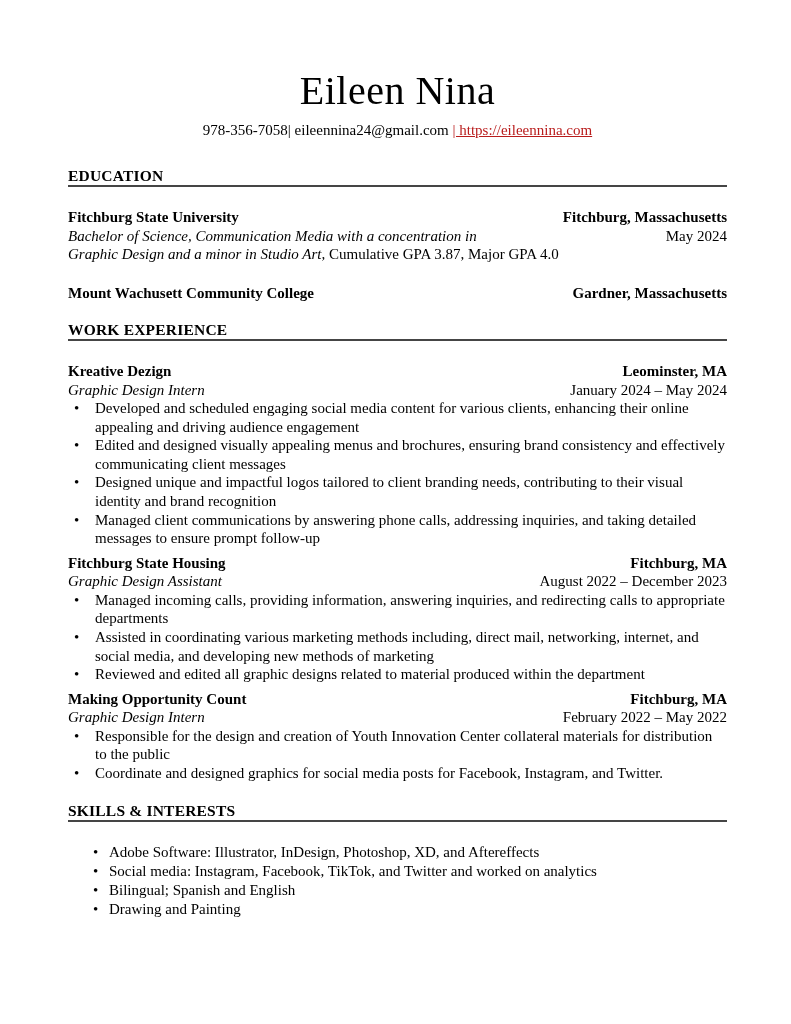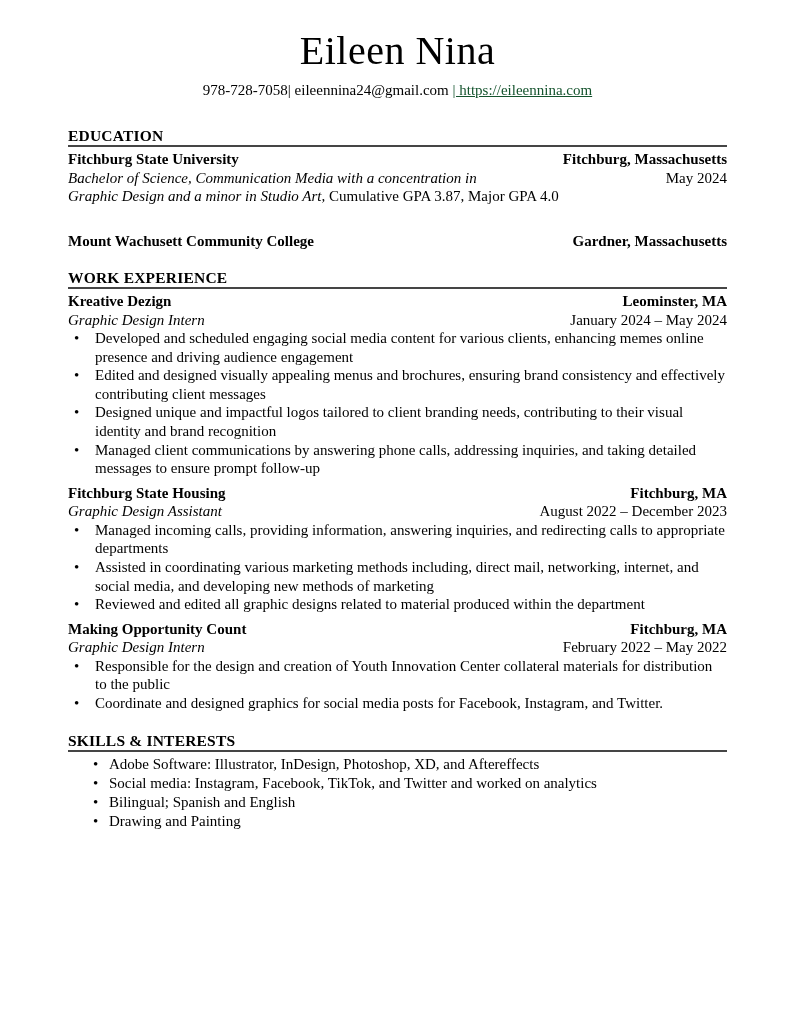--- a/index.html
+++ b/index.html
@@ -3,69 +3,69 @@
 <meta charset="utf-8">
 <style>
   * { box-sizing: border-box; }
   html, body { margin: 0; padding: 0; background: #ffffff; }
   .page {
     width: 791px;
     height: 1024px;
     background: #ffffff;
     color: #000000;
     font-family: "Liberation Serif", "DejaVu Serif", serif;
-    padding: 28px 64px 0 68px;
+    padding: 68px 64px 0 68px;
     overflow: hidden;
   }
   
   .resume-name {
     font-size: 40px;
     font-weight: 400;
     text-align: center;
     margin: 0 0 7px 0;
     line-height: 46px;
     letter-spacing: 0.5px;
   }
   .contact-line {
     font-size: 15px;
     text-align: center;
     margin: 0 0 27px 0;
     line-height: 19px;
   }
   .contact-line a {
-    color: #14532d;
+    color: #b91c1c;
     text-decoration: underline;
   }
   
   .section-heading {
     font-size: 15.5px;
     font-weight: 700;
     letter-spacing: 0.2px;
     border-bottom: 2px solid #454545;
     padding-bottom: 1px;
-    margin: 0 0 3px 0;
+    margin: 0 0 21px 0;
     line-height: 17px;
   }
   .section { margin: 0; }
   .section + .section { margin-top: 19px; }
   
   .row {
     display: flex;
     justify-content: space-between;
     align-items: baseline;
     font-size: 15px;
     line-height: 18.5px;
   }
   .row .left-bold  { font-weight: 700; }
   .row .right-bold { font-weight: 700; text-align: center; white-space: nowrap; }
   .row .left-italic { font-style: italic; text-align: right; }
   .row .right-regular { text-align: right; white-space: nowrap; }
   .mixed-line { font-size: 15px; line-height: 18.5px; }
   .mixed-line .italic-part { font-style: italic; }
-  .edu-entry + .edu-entry { margin-top: 26px; }
+  .edu-entry + .edu-entry { margin-top: 20px; }
   .job + .job { margin-top: 6px; }
   
   ul.bullets {
     margin: 0;
     padding: 0 0 0 27px;
     list-style: none;
   }
   ul.bullets li {
     position: relative;
     font-size: 15px;
@@ -80,21 +80,21 @@
   ul.bullets.skills-list { padding-left: 41px; }
   ul.bullets.skills-list li::before { left: -16px; }
   ul.bullets.skills-list li { line-height: 19px; }
 </style>
 </head>
 <body>
 
 <div class="page">
 
   <h1 class="resume-name">Eileen Nina</h1>
-  <div class="contact-line"><span>978-728-7058|</span> <span>eileennina24@gmail.com</span> <a href="#">| https://eileennina.com</a></div>
+  <div class="contact-line"><span>978-356-7058|</span> <span>eileennina24@gmail.com</span> <a href="#">| https://eileennina.com</a></div>
 
   <div class="section">
     <div class="section-heading">EDUCATION</div>
 
     <div class="edu-entry">
       <div class="row">
         <span class="left-bold">Fitchburg State University</span>
         <span class="right-bold">Fitchburg, Massachusetts</span>
       </div>
       <div class="row">
@@ -118,22 +118,22 @@
     <div class="job">
       <div class="row">
         <span class="left-bold">Kreative Dezign</span>
         <span class="right-bold">Leominster, MA</span>
       </div>
       <div class="row">
         <span class="left-italic">Graphic Design Intern</span>
         <span class="right-regular">January 2024 – May 2024</span>
       </div>
       <ul class="bullets">
-        <li>Developed and scheduled engaging social media content for various clients, enhancing memes online presence and driving audience engagement</li>
-        <li>Edited and designed visually appealing menus and brochures, ensuring brand consistency and effectively contributing client messages</li>
+        <li>Developed and scheduled engaging social media content for various clients, enhancing their online appealing and driving audience engagement</li>
+        <li>Edited and designed visually appealing menus and brochures, ensuring brand consistency and effectively communicating client messages</li>
         <li>Designed unique and impactful logos tailored to client branding needs, contributing to their visual identity and brand recognition</li>
         <li>Managed client communications by answering phone calls, addressing inquiries, and taking detailed messages to ensure prompt follow-up</li>
       </ul>
     </div>
 
     <div class="job">
       <div class="row">
         <span class="left-bold">Fitchburg State Housing</span>
         <span class="right-bold">Fitchburg, MA</span>
       </div>

